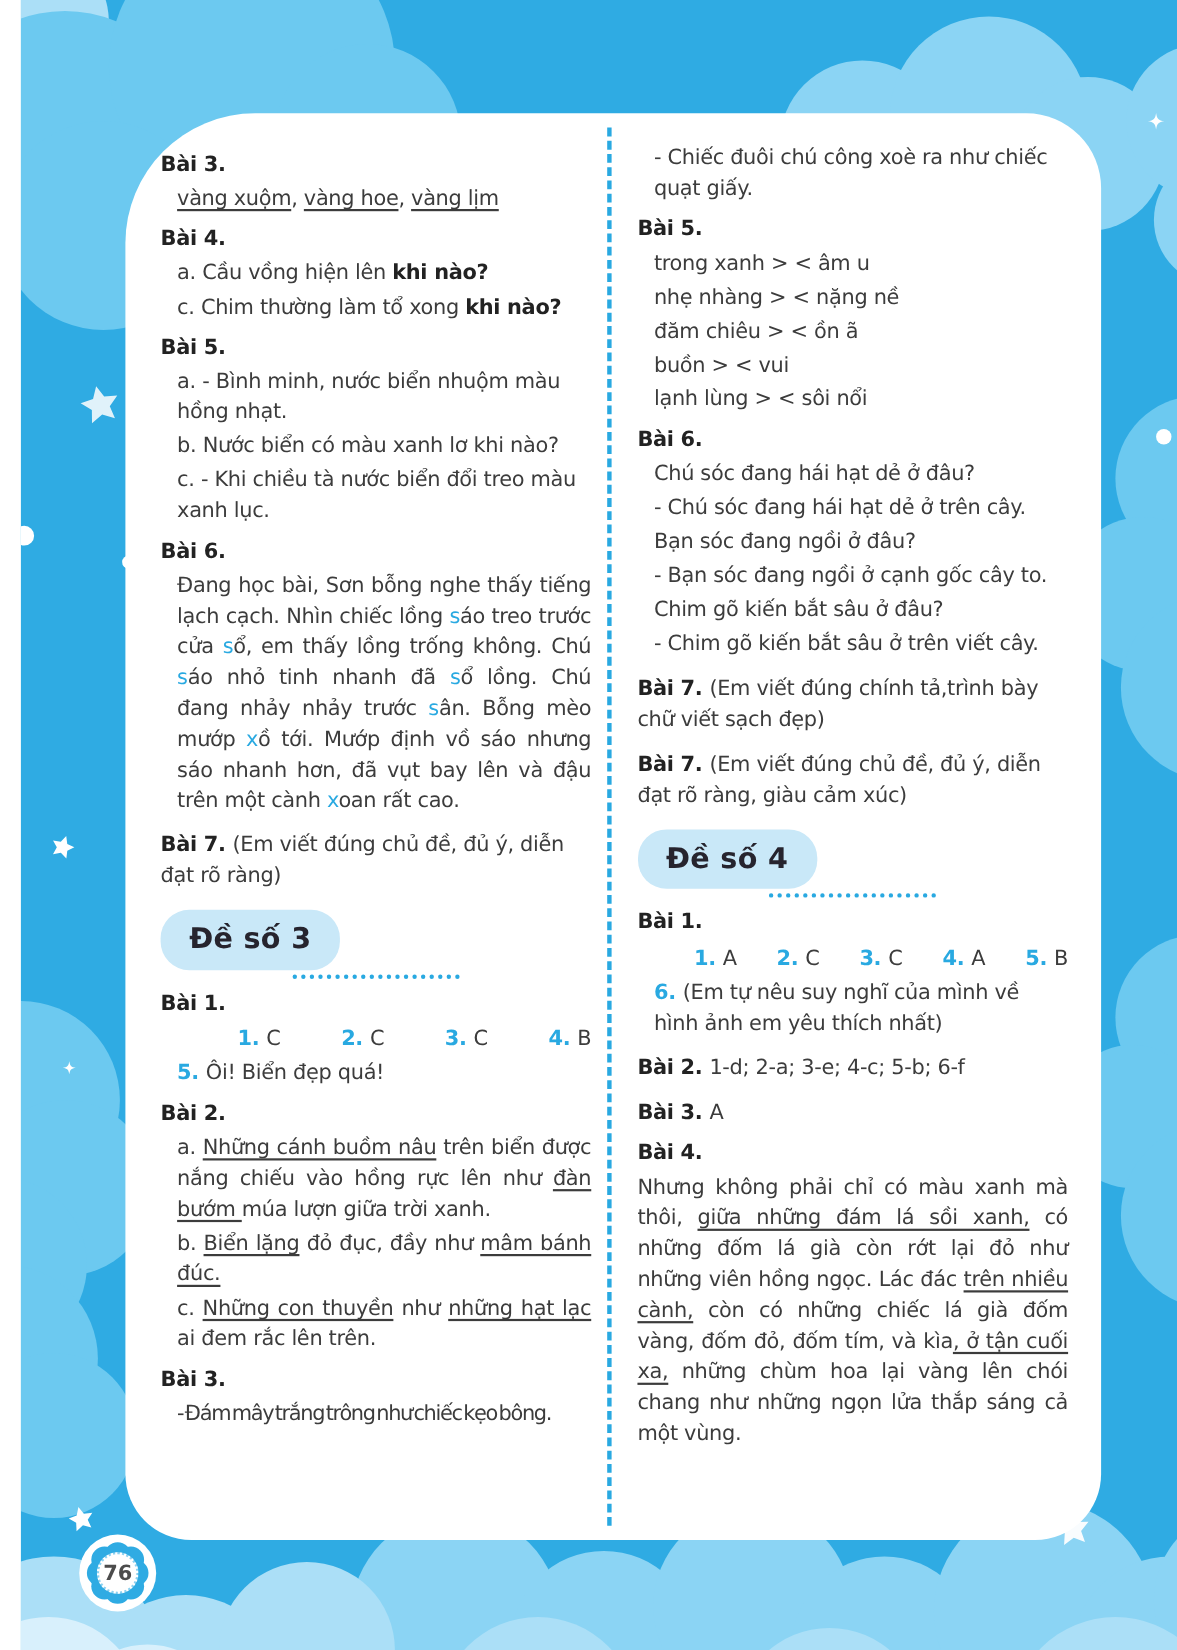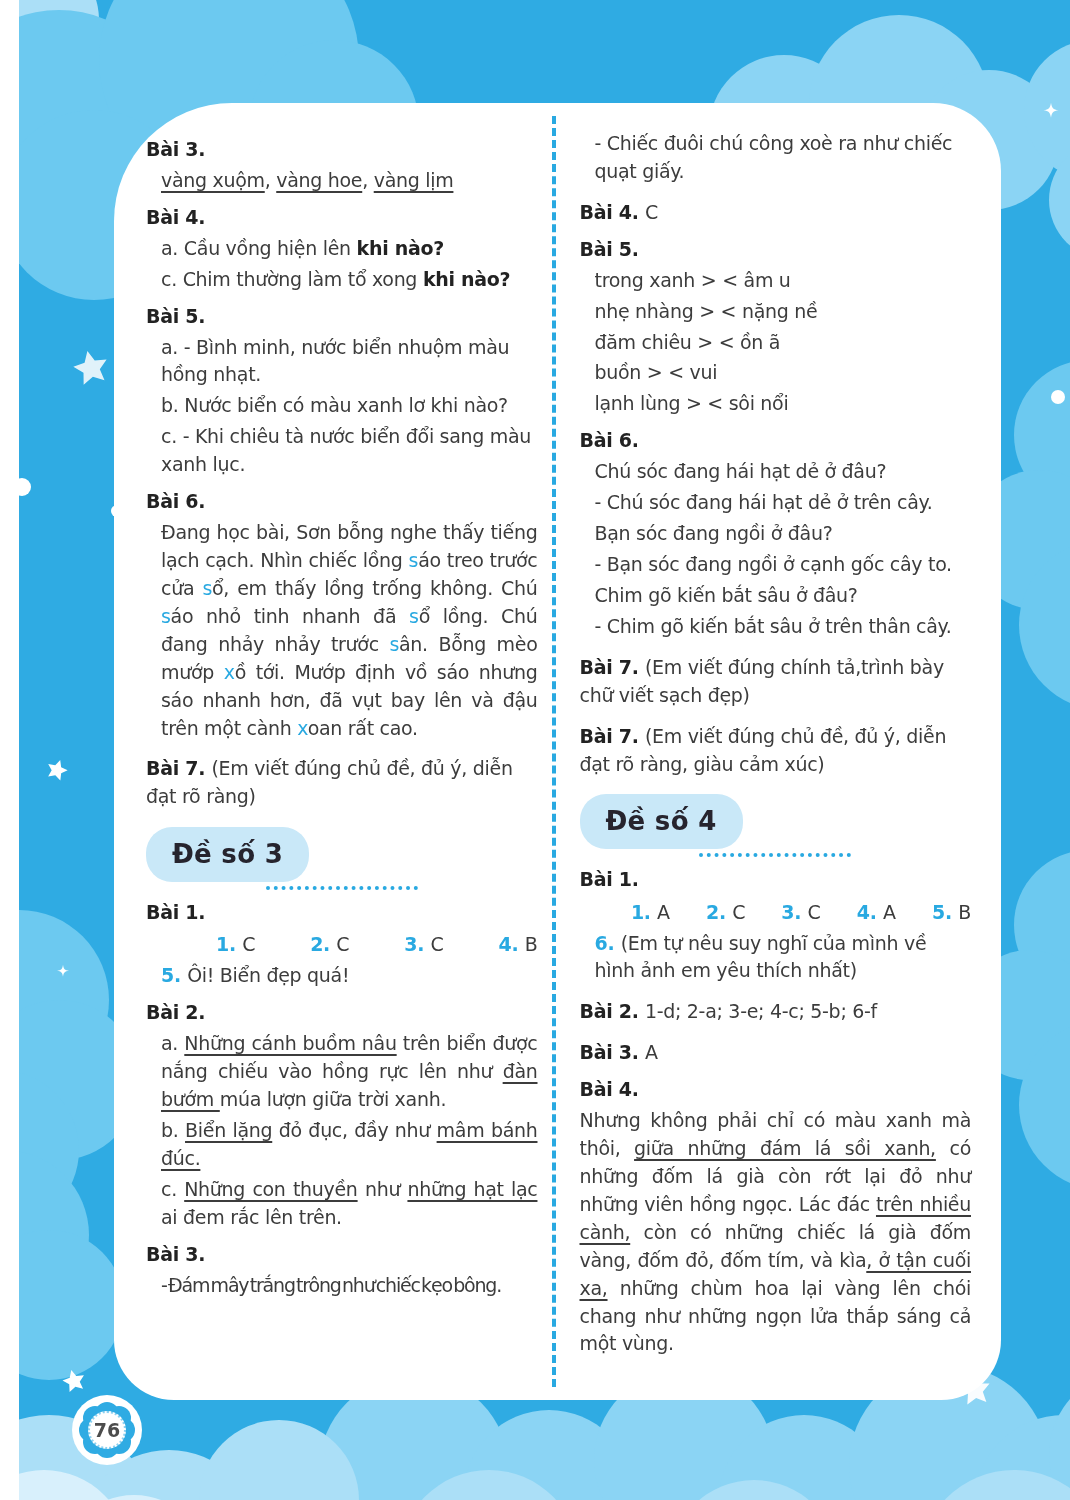--- a/index.html
+++ b/index.html
@@ -126,21 +126,21 @@
   <div class="card">
     <div class="col">
         <p class="sec-heading">Bài 3.</p>
         <p class="sec-para indent"><span class="seg-u">vàng xuộm</span><span>, </span><span class="seg-u">vàng hoe</span><span>, </span><span class="seg-u">vàng lịm</span></p>
         <p class="sec-heading">Bài 4.</p>
         <p class="sec-para indent"><span>a. Cầu vồng hiện lên </span><span class="seg-b">khi nào?</span></p>
         <p class="sec-para indent"><span>c. Chim thường làm tổ xong </span><span class="seg-b">khi nào?</span></p>
         <p class="sec-heading">Bài 5.</p>
         <p class="sec-para indent"><span>a. - Bình minh, nước biển nhuộm màu hồng nhạt.</span></p>
         <p class="sec-para indent"><span>b. Nước biển có màu xanh lơ khi nào?</span></p>
-        <p class="sec-para indent"><span>c. - Khi chiêu tà nước biển đổi sang màu xanh lục.</span></p>
+        <p class="sec-para indent"><span>c. - Khi chiều tà nước biển đổi treo màu xanh lục.</span></p>
         <p class="sec-heading">Bài 6.</p>
         <p class="sec-para indent justify"><span>Đang học bài, Sơn bỗng nghe thấy tiếng lạch cạch. Nhìn chiếc lồng </span><span class="seg-c">s</span><span>áo treo trước cửa </span><span class="seg-c">s</span><span>ổ, em thấy lồng trống không. Chú </span><span class="seg-c">s</span><span>áo nhỏ tinh nhanh đã </span><span class="seg-c">s</span><span>ổ lồng. Chú đang nhảy nhảy trước </span><span class="seg-c">s</span><span>ân. Bỗng mèo mướp </span><span class="seg-c">x</span><span>ồ tới. Mướp định vồ sáo nhưng sáo nhanh hơn, đã vụt bay lên và đậu trên một cành </span><span class="seg-c">x</span><span>oan rất cao.</span></p>
         <p class="sec-para gap"><span class="seg-b">Bài 7. </span><span>(Em viết đúng chủ đề, đủ ý, diễn đạt rõ ràng)</span></p>
         <div class="sec-badge-wrap"><span class="badge">Đề số 3</span><div class="badge-dots"></div></div>
         <p class="sec-heading">Bài 1.</p>
         <div class="sec-answers">
           <span class="ans-item"><span class="seg-cb">1. </span><span>C</span></span>
           <span class="ans-item"><span class="seg-cb">2. </span><span>C</span></span>
           <span class="ans-item"><span class="seg-cb">3. </span><span>C</span></span>
           <span class="ans-item"><span class="seg-cb">4. </span><span>B</span></span>
@@ -148,34 +148,33 @@
         <p class="sec-para indent"><span class="seg-cb">5. </span><span>Ôi! Biển đẹp quá!</span></p>
         <p class="sec-heading">Bài 2.</p>
         <p class="sec-para indent justify"><span>a. </span><span class="seg-u">Những cánh buồm nâu</span><span> trên biển được nắng chiếu vào hồng rực lên như </span><span class="seg-u">đàn bướm </span><span>múa lượn giữa trời xanh.</span></p>
         <p class="sec-para indent justify"><span>b. </span><span class="seg-u">Biển lặng</span><span> đỏ đục, đầy như </span><span class="seg-u">mâm bánh đúc.</span></p>
         <p class="sec-para indent justify"><span>c. </span><span class="seg-u">Những con thuyền</span><span> như </span><span class="seg-u">những hạt lạc</span><span> ai đem rắc lên trên.</span></p>
         <p class="sec-heading">Bài 3.</p>
         <p class="sec-para indent tight"><span>- Đám mây trắng trông như chiếc kẹo bông.</span></p>
       </div>
     <div class="col">
         <p class="sec-para indent"><span>- Chiếc đuôi chú công xoè ra như chiếc quạt giấy.</span></p>
-        <p class="sec-para gap"><span class="seg-b">Bài 4. </span><span>C</span></p>
         <p class="sec-heading">Bài 5.</p>
         <p class="sec-para indent"><span>trong xanh &gt; &lt; âm u</span></p>
         <p class="sec-para indent"><span>nhẹ nhàng &gt; &lt; nặng nề</span></p>
         <p class="sec-para indent"><span>đăm chiêu &gt; &lt; ồn ã</span></p>
         <p class="sec-para indent"><span>buồn &gt; &lt; vui</span></p>
         <p class="sec-para indent"><span>lạnh lùng &gt; &lt; sôi nổi</span></p>
         <p class="sec-heading">Bài 6.</p>
         <p class="sec-para indent"><span>Chú sóc đang hái hạt dẻ ở đâu?</span></p>
         <p class="sec-para indent"><span>- Chú sóc đang hái hạt dẻ ở trên cây.</span></p>
         <p class="sec-para indent"><span>Bạn sóc đang ngồi ở đâu?</span></p>
         <p class="sec-para indent"><span>- Bạn sóc đang ngồi ở cạnh gốc cây to.</span></p>
         <p class="sec-para indent"><span>Chim gõ kiến bắt sâu ở đâu?</span></p>
-        <p class="sec-para indent"><span>- Chim gõ kiến bắt sâu ở trên thân cây.</span></p>
+        <p class="sec-para indent"><span>- Chim gõ kiến bắt sâu ở trên viết cây.</span></p>
         <p class="sec-para gap"><span class="seg-b">Bài 7. </span><span>(Em viết đúng chính tả,trình bày chữ viết sạch đẹp)</span></p>
         <p class="sec-para gap"><span class="seg-b">Bài 7. </span><span>(Em viết đúng chủ đề, đủ ý, diễn đạt rõ ràng, giàu cảm xúc)</span></p>
         <div class="sec-badge-wrap"><span class="badge">Đề số 4</span><div class="badge-dots"></div></div>
         <p class="sec-heading">Bài 1.</p>
         <div class="sec-answers">
           <span class="ans-item"><span class="seg-cb">1. </span><span>A</span></span>
           <span class="ans-item"><span class="seg-cb">2. </span><span>C</span></span>
           <span class="ans-item"><span class="seg-cb">3. </span><span>C</span></span>
           <span class="ans-item"><span class="seg-cb">4. </span><span>A</span></span>
           <span class="ans-item"><span class="seg-cb">5. </span><span>B</span></span>

